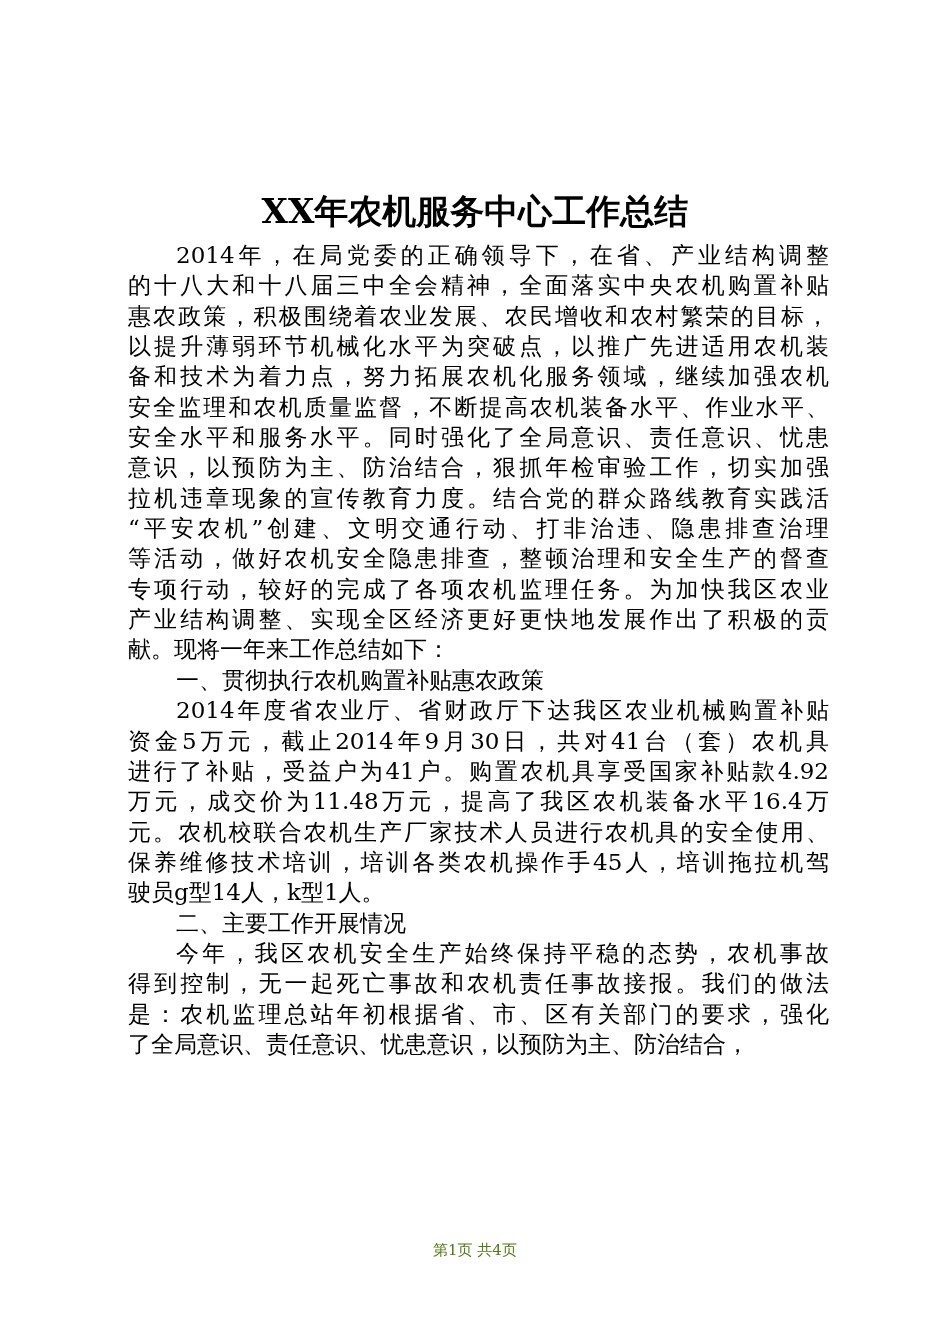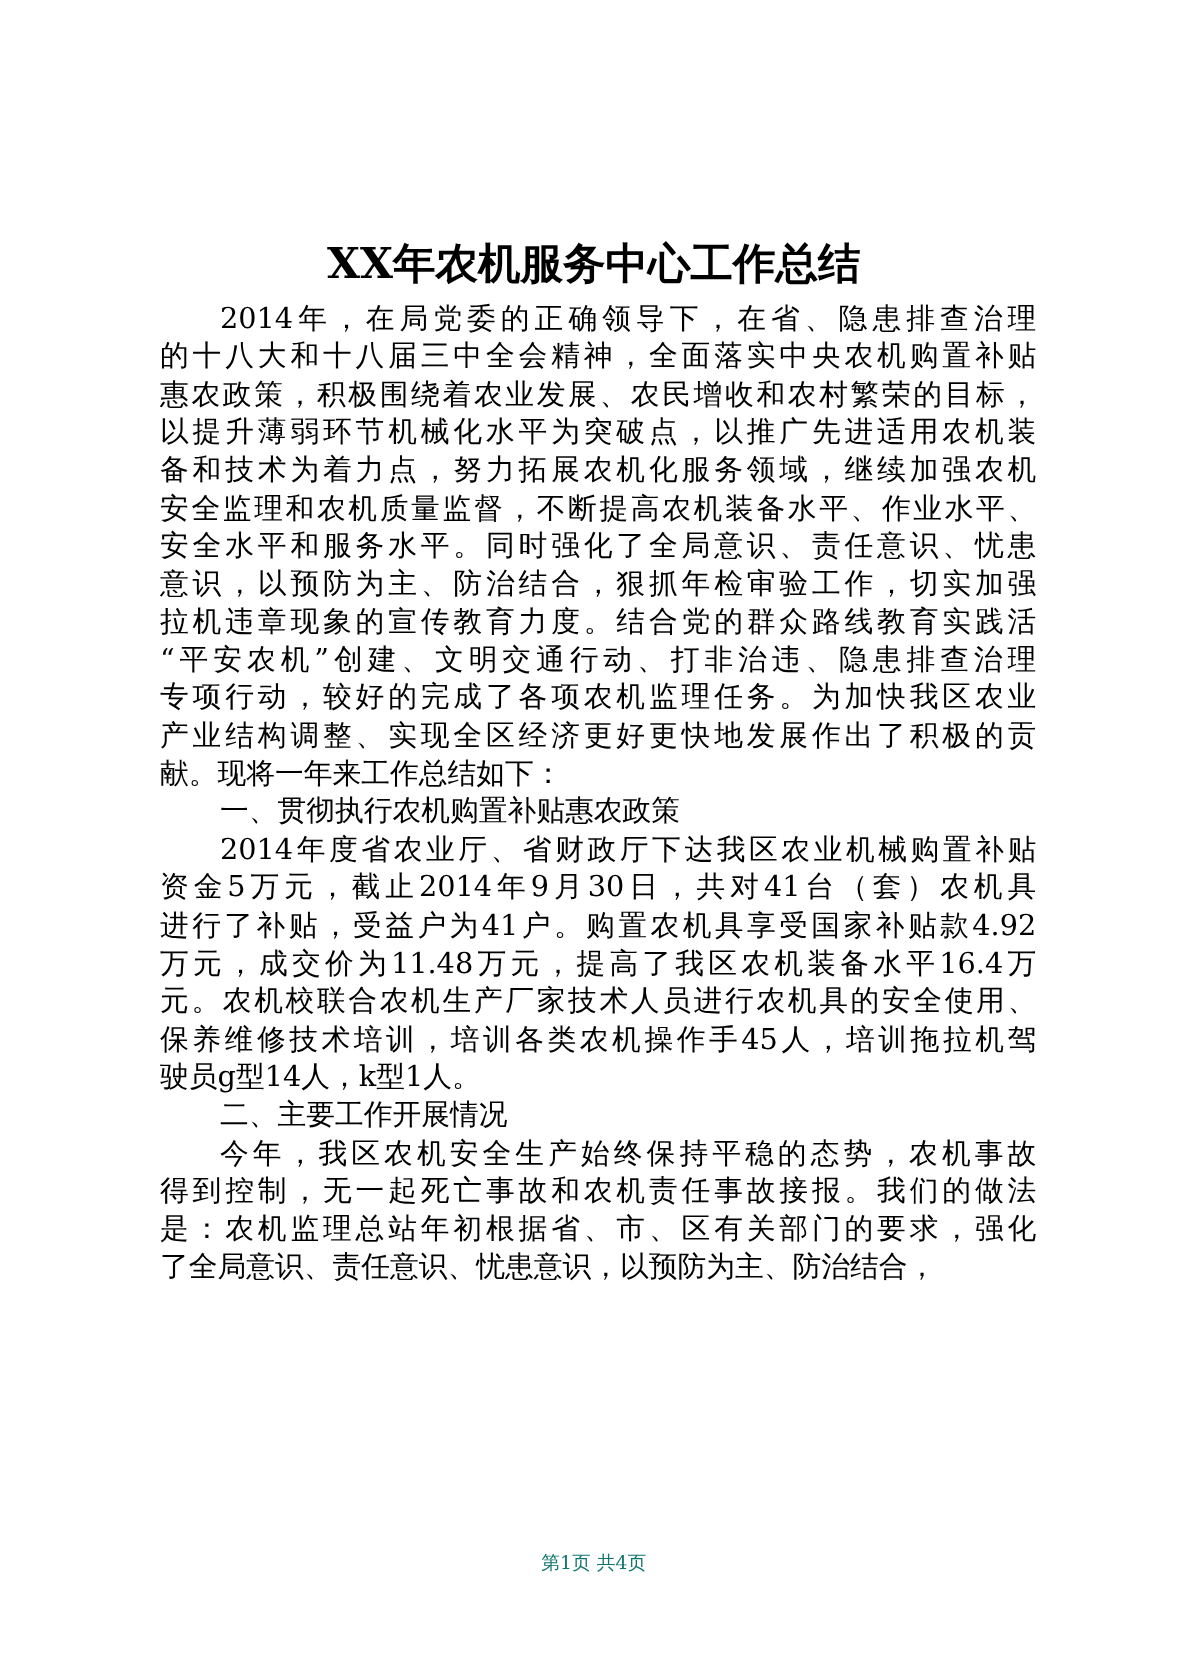--- a/index.html
+++ b/index.html
@@ -60,40 +60,41 @@
     }
     .footer {
       position: absolute;
       left: 0;
       width: 950px;
       top: 1240px;
       height: 20px;
       line-height: 20px;
       text-align: center;
       font-size: 15px;
-      color: #0f766e;
+      color: #4d7c0f;
     }
   </style>
 </head>
 <body>
 
 <div class="page">
   <div class="title">XX年农机服务中心工作总结</div>
 
   <div class="body-text">
-    <span class="line indent">2014年，在局党委的正确领导下，在省、隐患排查治理</span>
+    <span class="line indent">2014年，在局党委的正确领导下，在省、产业结构调整</span>
     <span class="line">的十八大和十八届三中全会精神，全面落实中央农机购置补贴</span>
     <span class="line">惠农政策，积极围绕着农业发展、农民增收和农村繁荣的目标，</span>
     <span class="line">以提升薄弱环节机械化水平为突破点，以推广先进适用农机装</span>
     <span class="line">备和技术为着力点，努力拓展农机化服务领域，继续加强农机</span>
     <span class="line">安全监理和农机质量监督，不断提高农机装备水平、作业水平、</span>
     <span class="line">安全水平和服务水平。同时强化了全局意识、责任意识、忧患</span>
     <span class="line">意识，以预防为主、防治结合，狠抓年检审验工作，切实加强</span>
     <span class="line">拉机违章现象的宣传教育力度。结合党的群众路线教育实践活</span>
     <span class="line">“平安农机”创建、文明交通行动、打非治违、隐患排查治理</span>
+    <span class="line">等活动，做好农机安全隐患排查，整顿治理和安全生产的督查</span>
     <span class="line">专项行动，较好的完成了各项农机监理任务。为加快我区农业</span>
     <span class="line">产业结构调整、实现全区经济更好更快地发展作出了积极的贡</span>
     <span class="line last">献。现将一年来工作总结如下：</span>
     <span class="line indent last">一、贯彻执行农机购置补贴惠农政策</span>
     <span class="line indent">2014年度省农业厅、省财政厅下达我区农业机械购置补贴</span>
     <span class="line">资金5万元，截止2014年9月30日，共对41台（套）农机具</span>
     <span class="line">进行了补贴，受益户为41户。购置农机具享受国家补贴款4.92</span>
     <span class="line">万元，成交价为11.48万元，提高了我区农机装备水平16.4万</span>
     <span class="line">元。农机校联合农机生产厂家技术人员进行农机具的安全使用、</span>
     <span class="line">保养维修技术培训，培训各类农机操作手45人，培训拖拉机驾</span>

